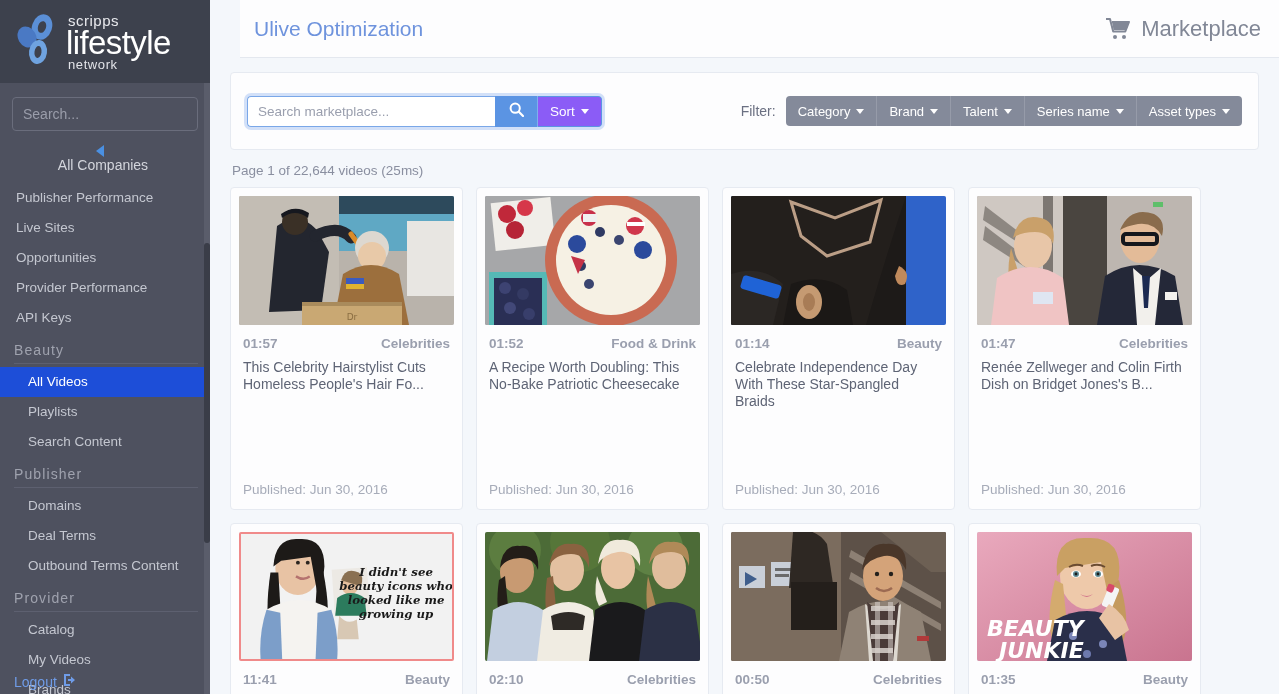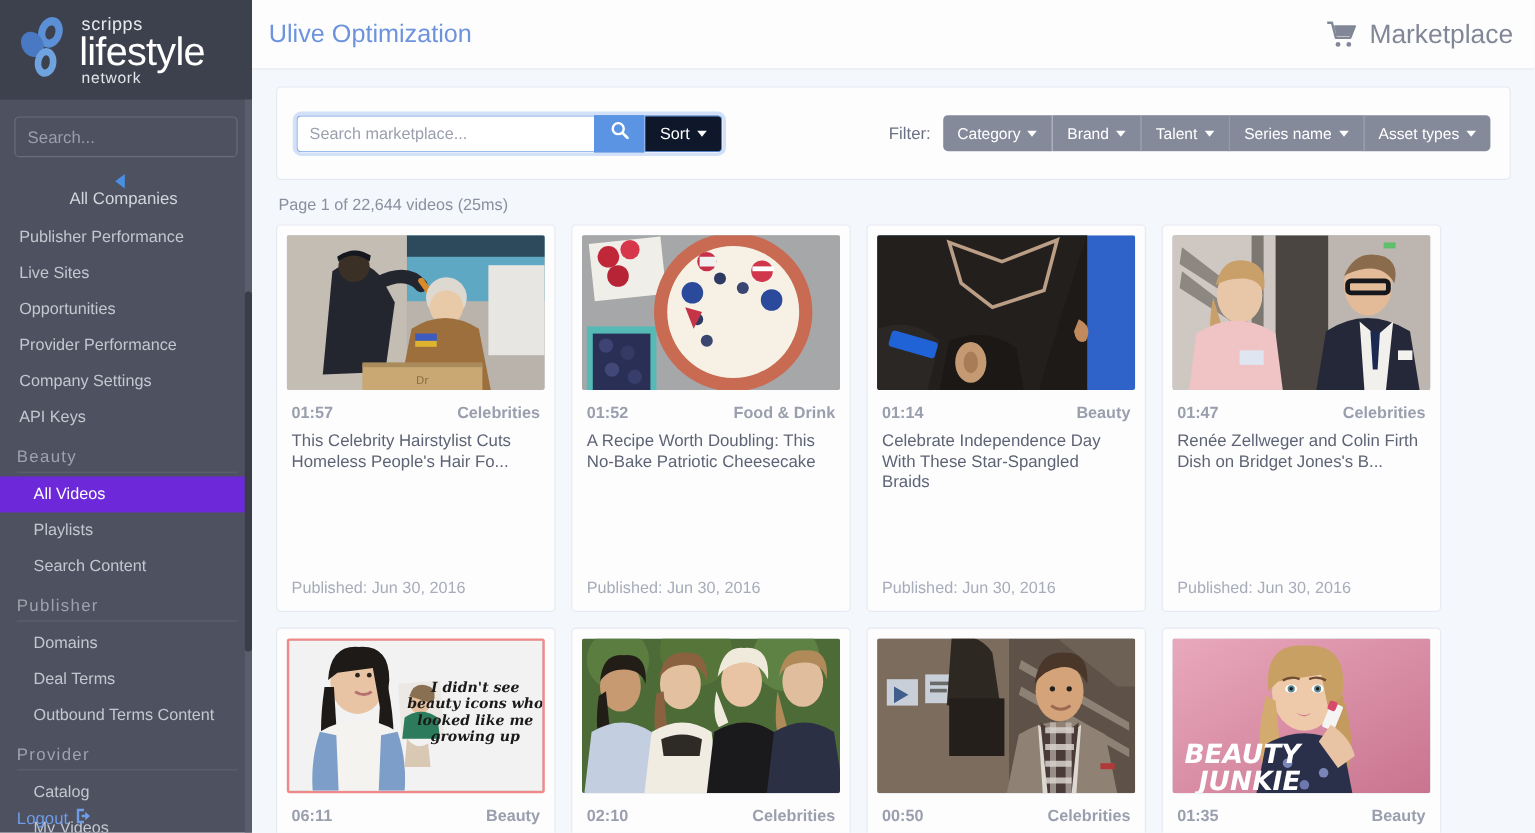--- a/index.html
+++ b/index.html
@@ -71,21 +71,21 @@
   .nav-item {
     display: block;
     padding: 5px 12px 5px 16px;
     color: #c4c7d0; font-size: 13.5px;
     line-height: 20px;
     cursor: pointer;
     position: relative;
   }
   .nav-item.sub { padding-left: 28px; }
   .nav-item.active {
-    background: #6d28d9;
+    background: #1d4ed8;
     color: #ffffff;
   }
   .nav-item.active::after {
     content: ""; position: absolute; right: 0; top: 0;
     width: 4px; height: 100%; background: #6f9ce8;
   }
   .nav-head {
     padding: 9px 12px 3px 14px;
     color: #9fa2ae; font-size: 14px;
     letter-spacing: 1.1px;
@@ -120,20 +120,21 @@
     background: #f4f7fb;
     overflow: hidden;
     position: relative;
   }
   .topbar {
     height: 58px; background: #fdfdfe;
     border-bottom: 1px solid #e4e8ef;
     display: flex; align-items: center;
     justify-content: space-between;
     padding: 0 18px 0 14px;
+    margin-left: 30px;
   }
   .page-title { font-size: 21px; color: #6e93dd; font-weight: 400; }
   .marketplace {
     display: flex; align-items: center;
     color: #818796; font-size: 22px;
     cursor: pointer;
   }
   .cart-icon { margin-right: 9px; display: flex; }
 
   .panel {
@@ -164,21 +165,21 @@
     font-family: "Liberation Sans", sans-serif;
   }
   .mk-search::placeholder { color: #9a9fae; }
   .btn-srch {
     width: 42px; height: 31px;
     background: #5b94e3; border: 1px solid #5b94e3;
     display: flex; align-items: center; justify-content: center;
     cursor: pointer;
   }
   .btn-sort {
-    height: 31px; background: #0f172a; border: 1px solid #5b94e3;
+    height: 31px; background: #8b5cf6; border: 1px solid #5b94e3;
     border-left: 1px solid #7fb0ee;
     border-radius: 0 4px 4px 0;
     color: #fff; font-size: 13.5px;
     padding: 0 12px;
     display: flex; align-items: center;
     cursor: pointer;
   }
   .caret {
     width: 0; height: 0; margin-left: 6px;
     border-left: 4px solid transparent;
@@ -282,21 +283,20 @@
     <div class="all-companies">
       <span class="chev-left"></span>
       <span>All Companies</span>
     </div>
 
     <div>
       <div class="nav-item">Publisher Performance</div>
       <div class="nav-item">Live Sites</div>
       <div class="nav-item">Opportunities</div>
       <div class="nav-item">Provider Performance</div>
-      <div class="nav-item">Company Settings</div>
       <div class="nav-item">API Keys</div>
     </div>
 
     <div>
       <div class="nav-head">Beauty</div>
       <div class="nav-head-rule"></div>
       <div class="nav-item sub active">All Videos</div>
       <div class="nav-item sub">Playlists</div>
       <div class="nav-item sub">Search Content</div>
     </div>
@@ -544,21 +544,21 @@
             <path d="M102 48 q4-14 18-8 q6 4 2 14z" fill="#8a7052"></path>
             <path d="M98 66 q14-10 28 0 l2 18 -32 0z" fill="#2c7b5d"></path>
             <path d="M100 84 q8 10 18 4 l2 20 -22 0z" fill="#d8c8b4"></path>
             <text x="158" y="44" font-family="DejaVu Serif" font-size="12" font-style="italic" font-weight="bold" fill="#1a1a1a" text-anchor="middle">I didn't see</text>
             <text x="158" y="58" font-family="DejaVu Serif" font-size="12" font-style="italic" font-weight="bold" fill="#1a1a1a" text-anchor="middle">beauty icons who</text>
             <text x="158" y="72" font-family="DejaVu Serif" font-size="12" font-style="italic" font-weight="bold" fill="#1a1a1a" text-anchor="middle">looked like me</text>
             <text x="158" y="86" font-family="DejaVu Serif" font-size="12" font-style="italic" font-weight="bold" fill="#1a1a1a" text-anchor="middle">growing up</text>
           </svg>
         </div>
         <div class="meta">
-          <span>06:11</span>
+          <span>11:41</span>
           <span>Beauty</span>
         </div>
         <div class="title"></div>
 
       </div>
 
       <div class="card">
         <div class="thumb">
           <svg width="100%" height="100%" viewBox="0 0 215 129" preserveAspectRatio="xMidYMid slice">
             <rect width="215" height="129" fill="#4c6b37"></rect>

